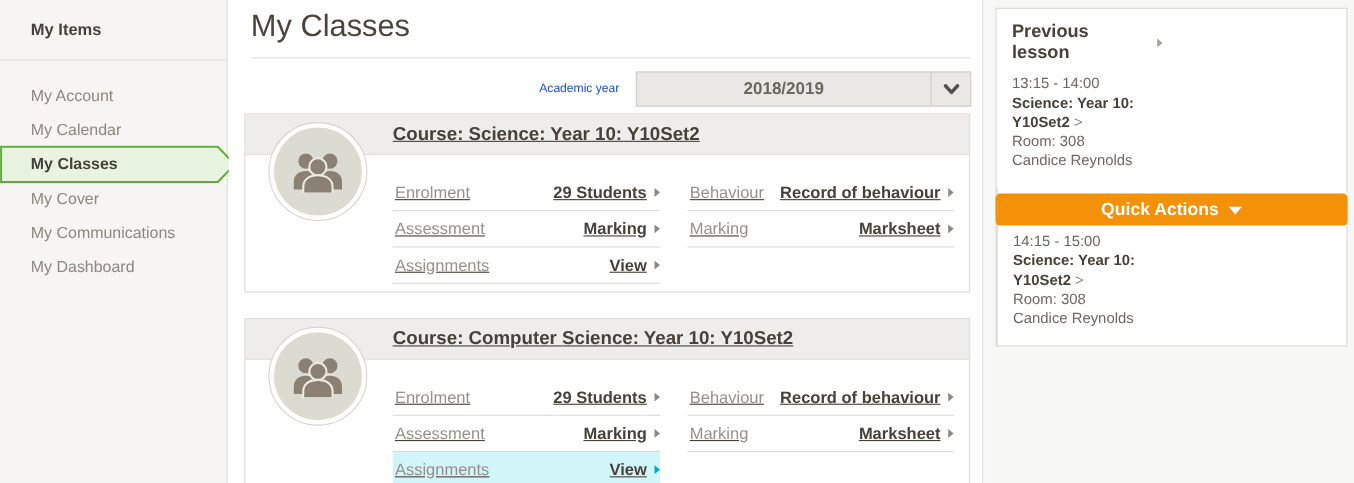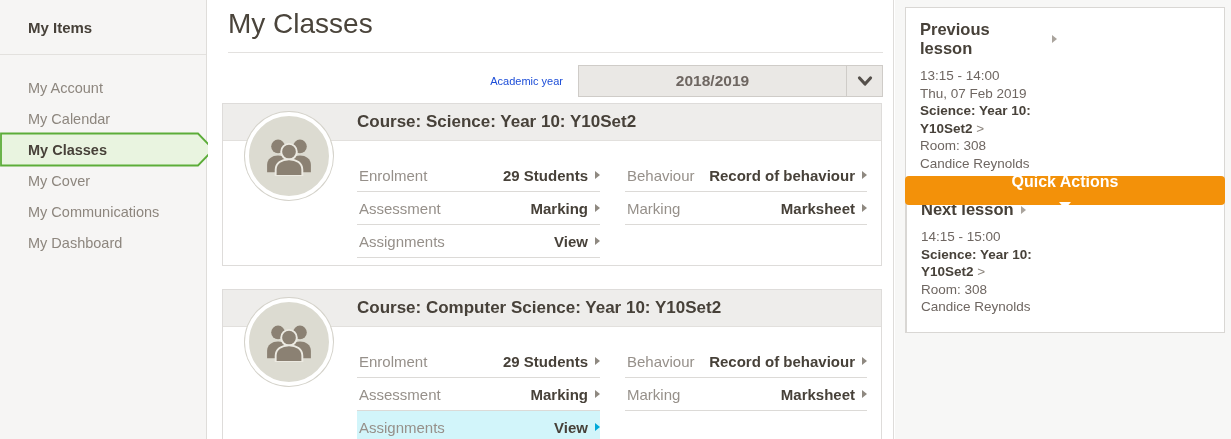--- a/index.html
+++ b/index.html
@@ -61,20 +61,21 @@
   }
   .year-caret {
     width:36px; border-left:1px solid #cfccc8;
     display:flex; align-items:center; justify-content:center;
   }
 
   .cards { position:absolute; left:14px; top:103px; width:660px; }
   .card {
     position:relative; border:1px solid #dedcda; background:#fff;
     margin-bottom:23px;
+    text-decoration:underline;
   }
   .card-header {
     height:37px; background:#eeedeb; border-bottom:1px solid #e2e0dd;
     display:flex; align-items:center; padding-left:134px;
     font-size:17px; font-weight:bold; color:#474139;
   }
   .avatar {
     position:absolute; left:22px; top:8px; width:88px; height:88px;
     border-radius:50%; background:#dcdbd1; border:4px solid #ffffff;
     box-shadow:0 0 0 1px #d4d2ca; display:flex; align-items:center;
@@ -119,21 +120,21 @@
     color:#474139; margin-bottom:9px; cursor:pointer;
   }
   .lheader .arr { border-left-color:#aaa49d; }
   .lline { font-size:13.5px; line-height:17.5px; color:#6e6661; }
   .lline.bold { font-weight:bold; color:#474139; cursor:pointer; }
   .lline .chev { font-weight:normal; color:#8d867e; }
   .quick-actions {
     position:absolute; left:10px; top:176px; width:320px; height:29px;
     background:#f39109; border-radius:4px; color:#ffffff;
     display:flex; align-items:center; justify-content:center; gap:9px;
-    font-size:16px; font-weight:bold; cursor:pointer;flex-direction:column;
+    font-size:16px; font-weight:bold; cursor:pointer;
   }
   .caret-down {
     display:inline-block; width:0; height:0;
     border-top:7px solid #ffffff;
     border-left:6px solid transparent; border-right:6px solid transparent;
     margin-top:2px;
   }
 </style>
 </head>
 <body>
@@ -312,21 +313,20 @@
 
 <div class="right-panel">
   <div class="lessons">
 
     <div class="lesson">
       <div class="lheader">
         <span>Previous lesson</span>
         <i class="arr"></i>
       </div>
       <div class="lline">13:15 - 14:00</div>
-      <div class="lline">Thu, 07 Feb 2019</div>
       <div class="lline bold">
         <span>Science: Year 10:</span>
       </div>
       <div class="lline bold">
         <span>Y10Set2</span>
         <span class="chev">&gt;</span>
       </div>
       <div class="lline">Room: 308</div>
       <div class="lline">Candice Reynolds</div>
     </div>

